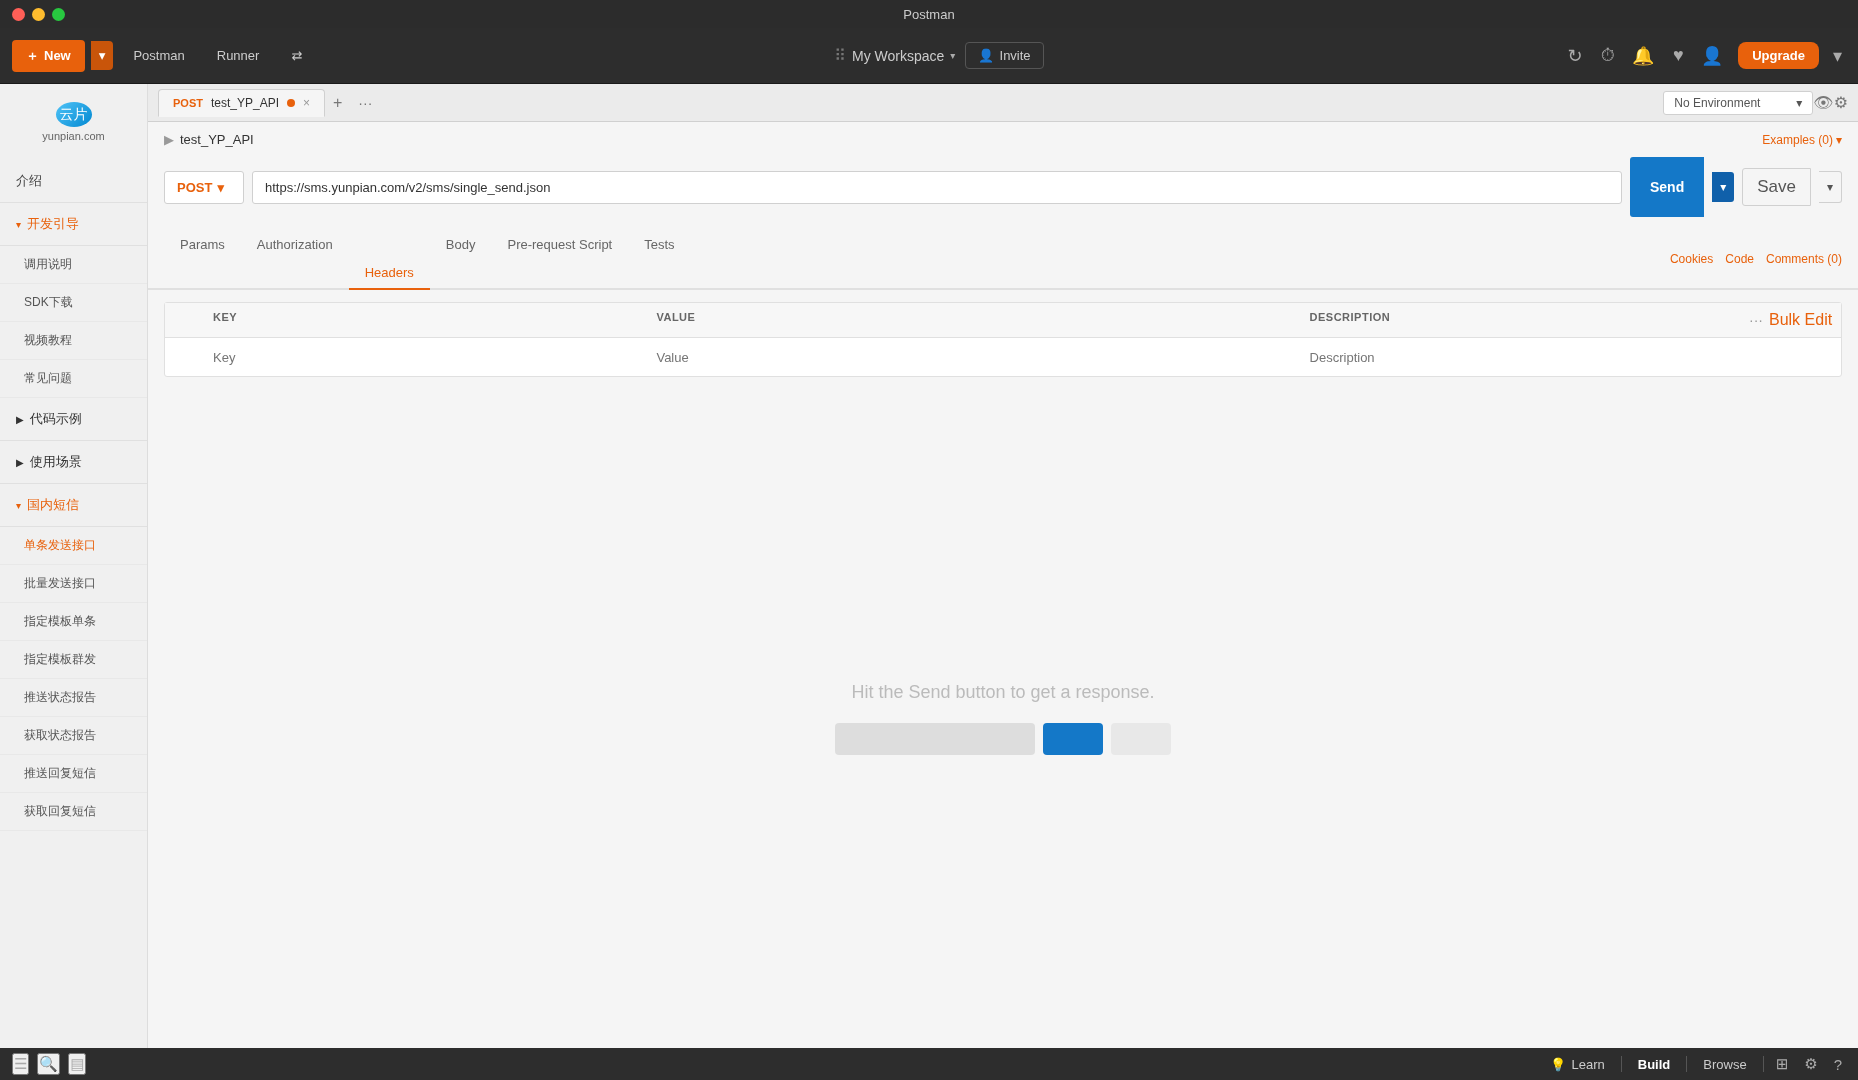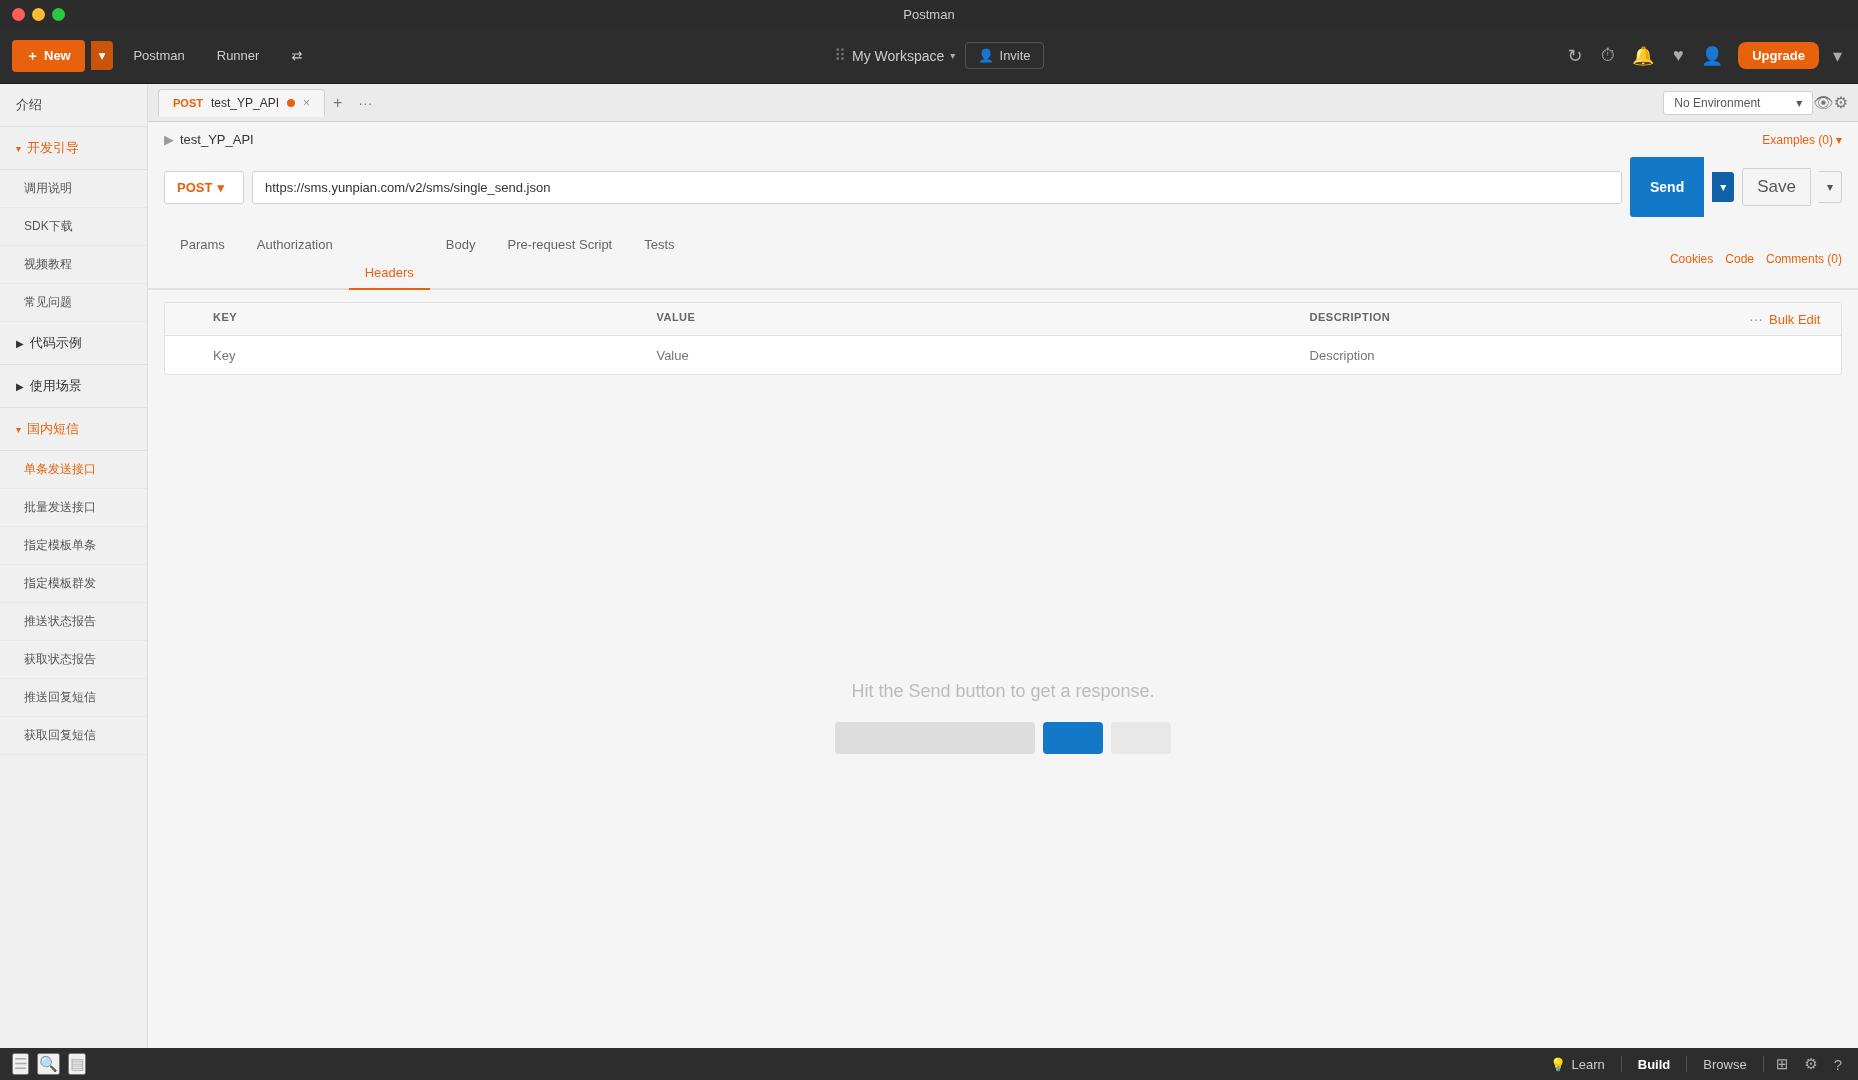--- a/index.html
+++ b/index.html
@@ -320,21 +320,21 @@
       display: flex;
       background: #f7f7f7;
       border-bottom: 1px solid #e0e0e0;
       padding: 8px 0;
     }
     .params-col-check { width: 36px; padding: 0 8px; }
     .params-col-key { flex: 1; padding: 0 12px; font-size: 11px; font-weight: 600; color: #666; text-transform: uppercase; letter-spacing: 0.5px; }
     .params-col-value { flex: 1.5; padding: 0 12px; font-size: 11px; font-weight: 600; color: #666; text-transform: uppercase; letter-spacing: 0.5px; }
     .params-col-desc { flex: 1; padding: 0 12px; font-size: 11px; font-weight: 600; color: #666; text-transform: uppercase; letter-spacing: 0.5px; }
     .params-col-actions { width: 100px; display: flex; align-items: center; gap: 6px; padding: 0 8px; }
-    .bulk-edit-btn { background: transparent; border: none; color: #e8610c; font-size: 13px; cursor: pointer; }
+    .bulk-edit-btn { background: transparent; border: none; color: #e8610c; font-size: 16px; cursor: pointer; }
     .three-dots { color: #999; font-size: 14px; cursor: pointer; }
     .params-row { display: flex; border-bottom: 1px solid #f0f0f0; align-items: center; min-height: 38px; }
     .params-row:last-child { border-bottom: none; }
     .params-input {
       background: transparent;
       border: none;
       padding: 8px 12px;
       font-size: 13px;
       color: #999;
       outline: none;
@@ -453,20 +453,26 @@
     <button class="icon-btn">♥</button>
     <button class="icon-btn">👤</button>
     <button class="upgrade-btn">Upgrade</button>
     <button class="icon-btn">▾</button>
   </div>
 </div>
 
 <div class="main-layout">
 
   <div class="doc-sidebar">
+    <div class="doc-logo">
+      <div class="doc-logo-img">
+        <div class="doc-logo-circle">云片</div>
+        <span class="doc-logo-text">yunpian.com</span>
+      </div>
+    </div>
 
     <div class="doc-nav-item">介绍</div>
     <div class="doc-nav-section expanded">
       <span class="chevron">▾</span>
       开发引导
     </div>
     <div class="doc-sub-item">调用说明</div>
     <div class="doc-sub-item">SDK下载</div>
     <div class="doc-sub-item">视频教程</div>
     <div class="doc-sub-item">常见问题</div>

